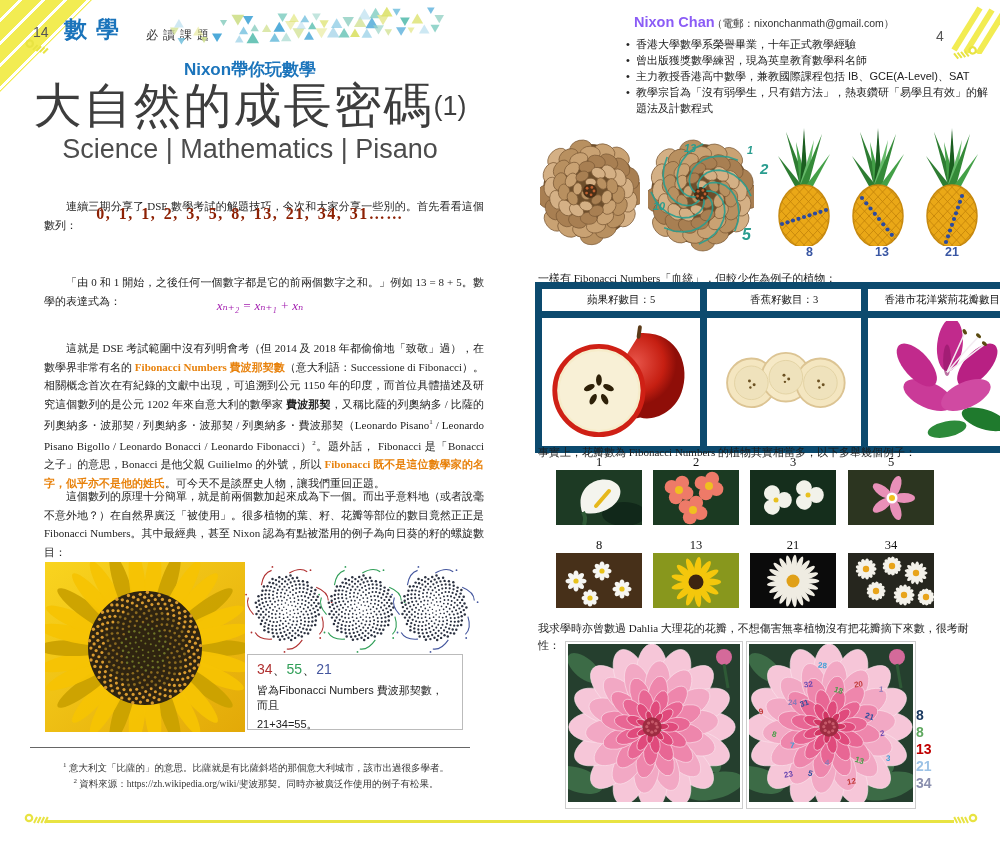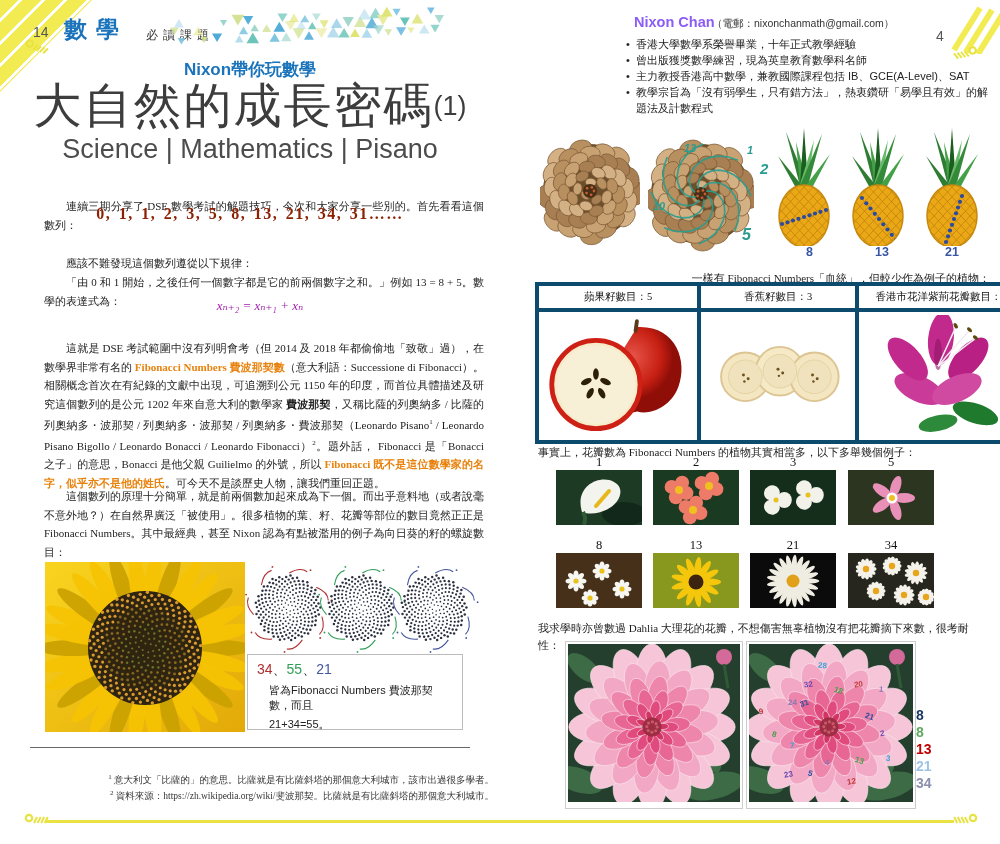--- a/index.html
+++ b/index.html
@@ -34,41 +34,41 @@
   .orange{color:var(--orange,#e8820c);font-weight:bold;}
   .bold{font-weight:bold;}
   .sup{font-size:7px;vertical-align:super;}
   
   .sunflower{left:45px;top:562px;}
   .phyllo-svg{overflow:visible;}
   .caption-box{left:247px;top:654px;width:196px;height:62px;border:1px solid #bbb;
      background:#fff;padding:6px 9px;font-family:"Liberation Sans",sans-serif;}
   .cap-line1{font-size:14px;font-weight:400;}
   .cap-red{color:var(--sred,#b03030);} .cap-green{color:var(--sgreen,#2f9e57);} .cap-blue{color:var(--sblue,#44569e);}
-  .cap-line{font-size:11px;color:#222;margin-top:4px;margin-left:12px;}
+  .cap-line{font-size:11px;color:#222;margin-top:4px;}
   .rule{left:30px;top:747px;width:440px;border-top:1.5px solid #666;}
-  .footnote{left:30px;width:452px;margin:12px;font-size:9.5px;line-height:16px;color:#333;text-align:right;}
+  .footnote{left:30px;width:452px;margin:0;font-size:9.5px;line-height:16px;color:#333;text-align:center;}
   .fn1{top:757px;} .fn2{top:773px;}
   .fn-url{color:#333;}
   
   .author-name{left:634px;top:14px;font-family:"Liberation Sans",sans-serif;font-size:14.5px;font-weight:bold;color:#8b5cf6;}
   .author-email{left:712px;top:17px;font-family:"Liberation Sans",sans-serif;font-size:10.5px;color:#333;}
   .bullets{left:626px;top:36px;width:362px;font-family:"Liberation Sans",sans-serif;font-size:11px;color:#222;}
   .bullet-row{display:flex;line-height:16px;}
   .bullet-dot{width:10px;flex:0 0 10px;}
   .stripes-tr{left:946px;top:4px;}
   .keyicon{overflow:visible;}
   .rp{left:538px;width:452px;margin:0;font-size:11px;line-height:17px;color:#1d1d1d;}
-  .para-pine{top:108px;} .para-blood{top:270px;text-align:right;} .para-petals{top:444px;} .para-dahlia{top:620px;}
+  .para-pine{top:108px;} .para-blood{top:270px;} .para-petals{top:444px;} .para-dahlia{top:620px;}
   .pc-num{position:absolute;font-family:"Liberation Sans",sans-serif;font-style:italic;font-weight:bold;
      color:var(--teal,#2a9d8f);font-size:11px;}
   .pa-label{position:absolute;top:245px;font-family:"Liberation Sans",sans-serif;font-weight:bold;
      font-size:12.5px;color:var(--pblue,#3956a3);}
   .fruit-table{left:535px;top:282px;border-collapse:collapse;}
-  .fruit-table td{border:4px solid #0c4a6e;text-align:center;vertical-align:middle;background:#fff;}
+  .fruit-table td{border:7px solid #0c4a6e;text-align:center;vertical-align:middle;background:#fff;}
   .fruit-table .hd{height:22px;font-size:10.5px;color:#111;padding:0 4px;}
   .fruit-table .im{height:124px;padding:2px;}
   .flower-label{position:absolute;width:86px;text-align:center;font-size:12.5px;color:#111;}
   .tile{position:absolute;width:86px;height:55px;}
   .dahlia-frame{position:absolute;border:1px solid #ccc;background:#fff;padding:2px;}
   .count-col{left:916px;top:707px;font-family:"Liberation Sans",sans-serif;font-size:14px;font-weight:bold;line-height:17px;}
   .count-col span{display:block;}
   .overlay-num{position:absolute;font-family:"Liberation Sans",sans-serif;font-weight:bold;font-size:8px;pointer-events:none;}
   
   .footer-line{left:46px;top:820px;width:908px;height:2.5px;background:var(--yellow,#e8e342);}
@@ -142,21 +142,20 @@
       <polygon points="268.5,22.64993723037184 277.61424371326075,22.64993723037184 273.0571218566304,30.397044386643472" fill="#5fc0b2" opacity="0.67"></polygon>
       <polygon points="272.5,13.107890361178615 282.0379740784587,13.107890361178615 277.2689870392294,21.21516832786853" fill="#9ad4c8" opacity="0.83"></polygon>
     </svg>
 
   <div class="abs kicker">Nixon帶你玩數學</div>
   <h1 class="abs main-title"><span>大自然的成長密碼</span><span class="title-suffix">(1)</span></h1>
   <div class="abs subtitle">Science | Mathematics | Pisano</div>
 
   <p class="abs body-p p1">連續三期分享了 DSE 數學考試的解題技巧，今次和大家分享一些別的。首先看看這個數列：</p>
   <div class="abs sequence">0, 1, 1, 2, 3, 5, 8, 13, 21, 34, 31……</div>
-  <p class="abs body-p p2">應該不難發現這個數列遵從以下規律：</p>
   <p class="abs body-p p3">「由 0 和 1 開始，之後任何一個數字都是它的前兩個數字之和。」例如 13 = 8 + 5。數學的表達式為：</p>
   <div class="abs formula">xₙ₊₂ = xₙ₊₁ + xₙ</div>
 
   <p class="abs body-p p4"><span>這就是 DSE 考試範圍中沒有列明會考（但 2014 及 2018 年都偷偷地「致敬」過），在數學界非常有名的 </span><span class="orange">Fibonacci Numbers 費波那契數</span><span>（意大利語：Successione di Fibonacci）。相關概念首次在有紀錄的文獻中出現，可追溯到公元 1150 年的印度，而首位具體描述及研究這個數列的是公元 1202 年來自意大利的數學家 </span><span class="bold">費波那契</span><span>，又稱比薩的列奧納多 / 比薩的列奧納多・波那契 / 列奧納多・波那契 / 列奧納多・費波那契（Leonardo Pisano</span><span class="sup">1</span><span> / Leonardo Pisano Bigollo / Leonardo Bonacci / Leonardo Fibonacci）</span><span class="sup">2</span><span>。題外話， Fibonacci 是「Bonacci 之子」的意思，Bonacci 是他父親 Guilielmo 的外號，所以 </span><span class="orange">Fibonacci 既不是這位數學家的名字，似乎亦不是他的姓氏</span><span>。可今天不是談歷史人物，讓我們重回正題。</span></p>
 
   <p class="abs body-p p5">這個數列的原理十分簡單，就是前兩個數加起來成為下一個。而出乎意料地（或者說毫不意外地？）在自然界廣泛「被使用」。很多植物的葉、籽、花瓣等部位的數目竟然正正是 Fibonacci Numbers。其中最經典，甚至 Nixon 認為有點被濫用的例子為向日葵的籽的螺旋數目：</p>
 
   <svg id="sunflower" class="abs sunflower" width="200" height="170">
       <defs>
         <linearGradient id="sfbg" x1="0" y1="0" x2="1" y2="1">
@@ -1297,21 +1296,21 @@
     </svg>
 
   <div class="abs caption-box">
     <div class="cap-line1"><span class="cap-red">34</span><span>、</span><span class="cap-green">55</span><span>、</span><span class="cap-blue">21</span></div>
     <div class="cap-line">皆為Fibonacci Numbers 費波那契數，而且</div>
     <div class="cap-line">21+34=55。</div>
   </div>
 
   <div class="abs rule"></div>
   <p class="abs footnote fn1"><span class="sup">1</span><span> 意大利文「比薩的」的意思。比薩就是有比薩斜塔的那個意大利城市，該市出過很多學者。</span></p>
-  <p class="abs footnote fn2"><span class="sup">2</span><span> 資料來源：</span><span class="fn-url">https://zh.wikipedia.org/wiki/斐波那契</span><span>。比薩就是有比薩斜塔的那個意大利城市。</span></p>
+  <p class="abs footnote fn2"><span class="sup">2</span><span> 資料來源：</span><span class="fn-url">https://zh.wikipedia.org/wiki/斐波那契</span><span>。同時亦被廣泛作使用的例子有松果。</span></p>
 
   <span class="abs author-name">Nixon Chan</span>
   <span class="abs author-email">（電郵：nixonchanmath@gmail.com）</span>
   <div class="abs bullets">
     <div class="bullet-row">
         <span class="bullet-dot">•</span>
         <span>香港大學數學系榮譽畢業，十年正式教學經驗</span>
       </div>
     <div class="bullet-row">
         <span class="bullet-dot">•</span>

